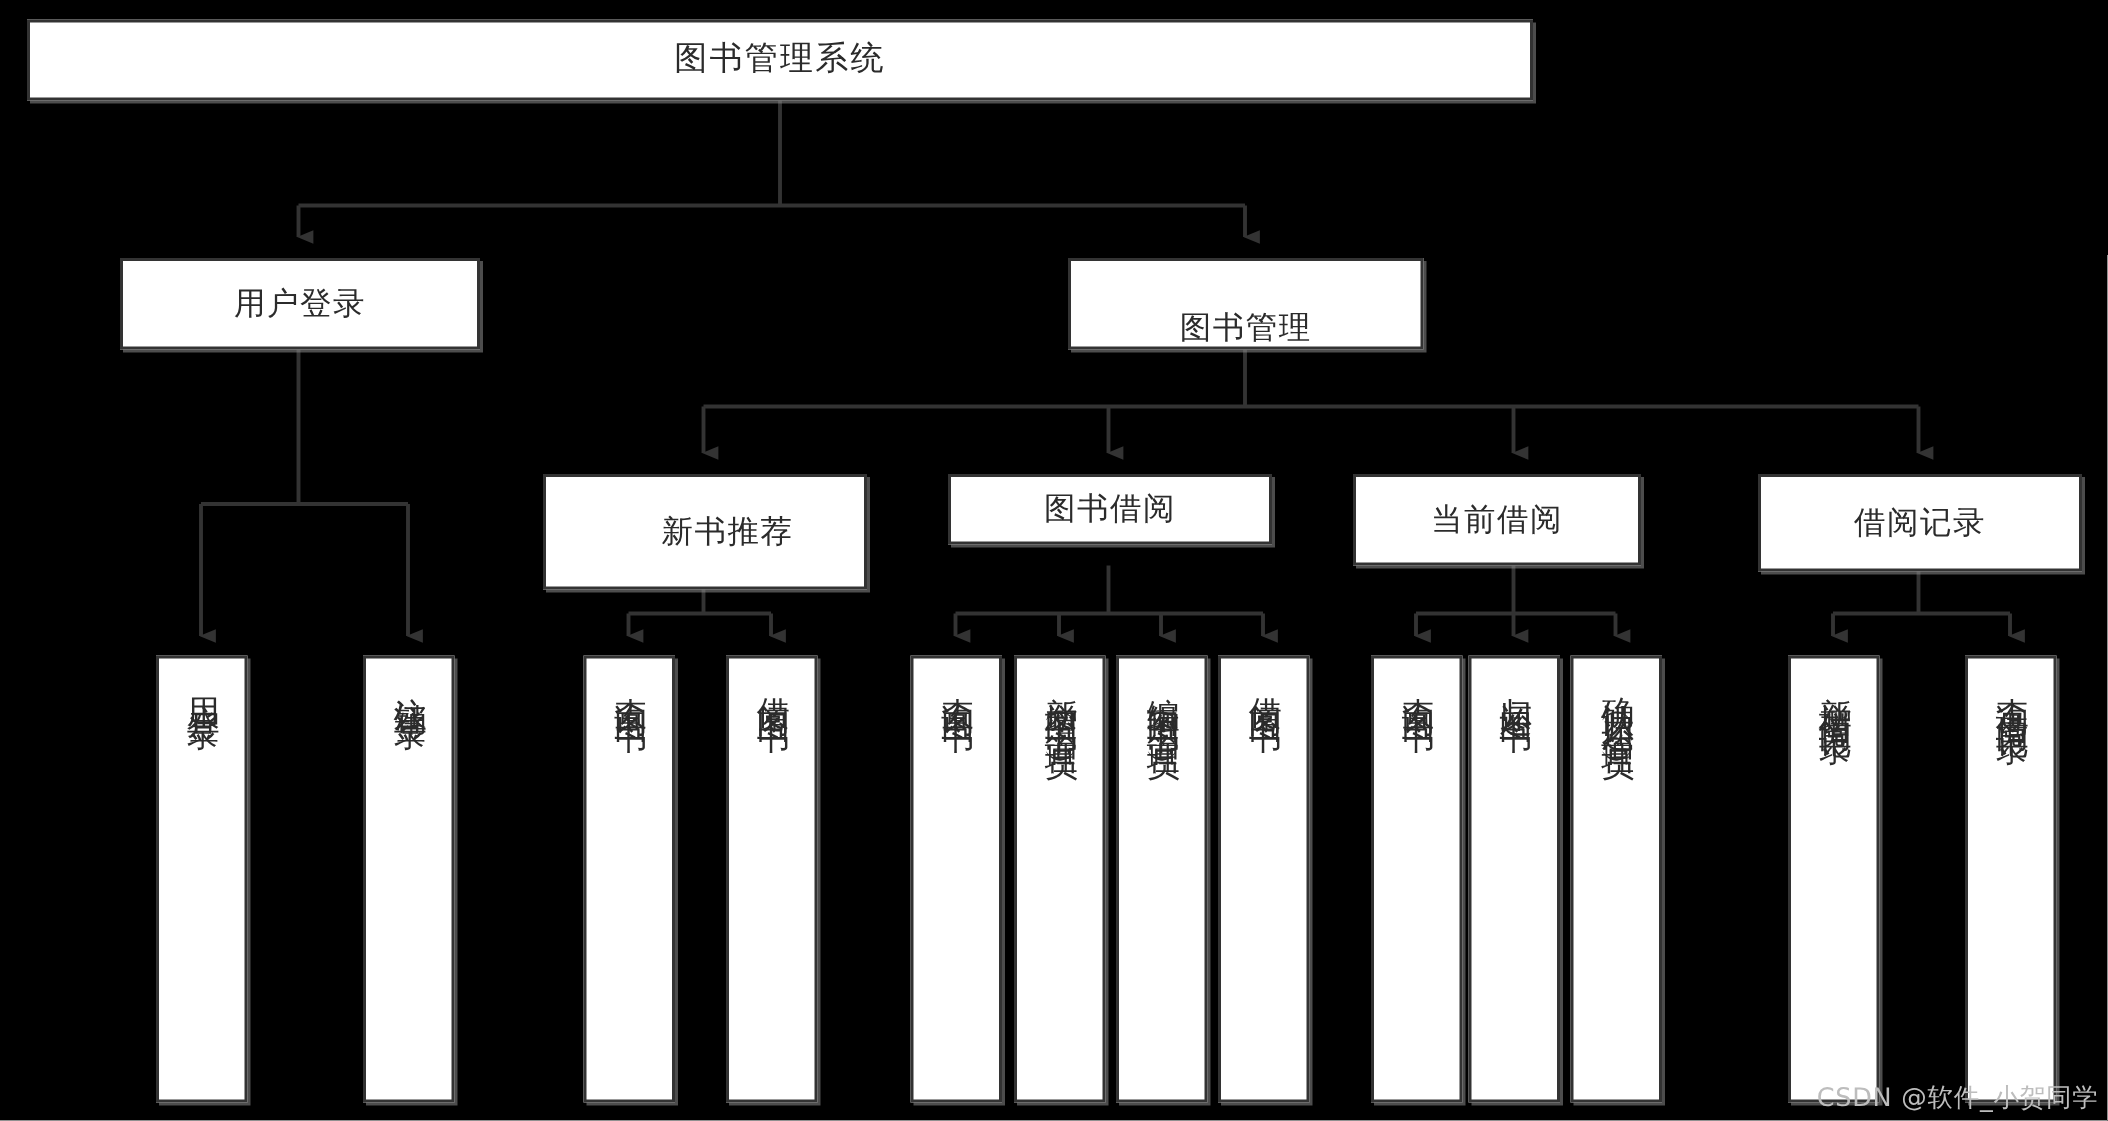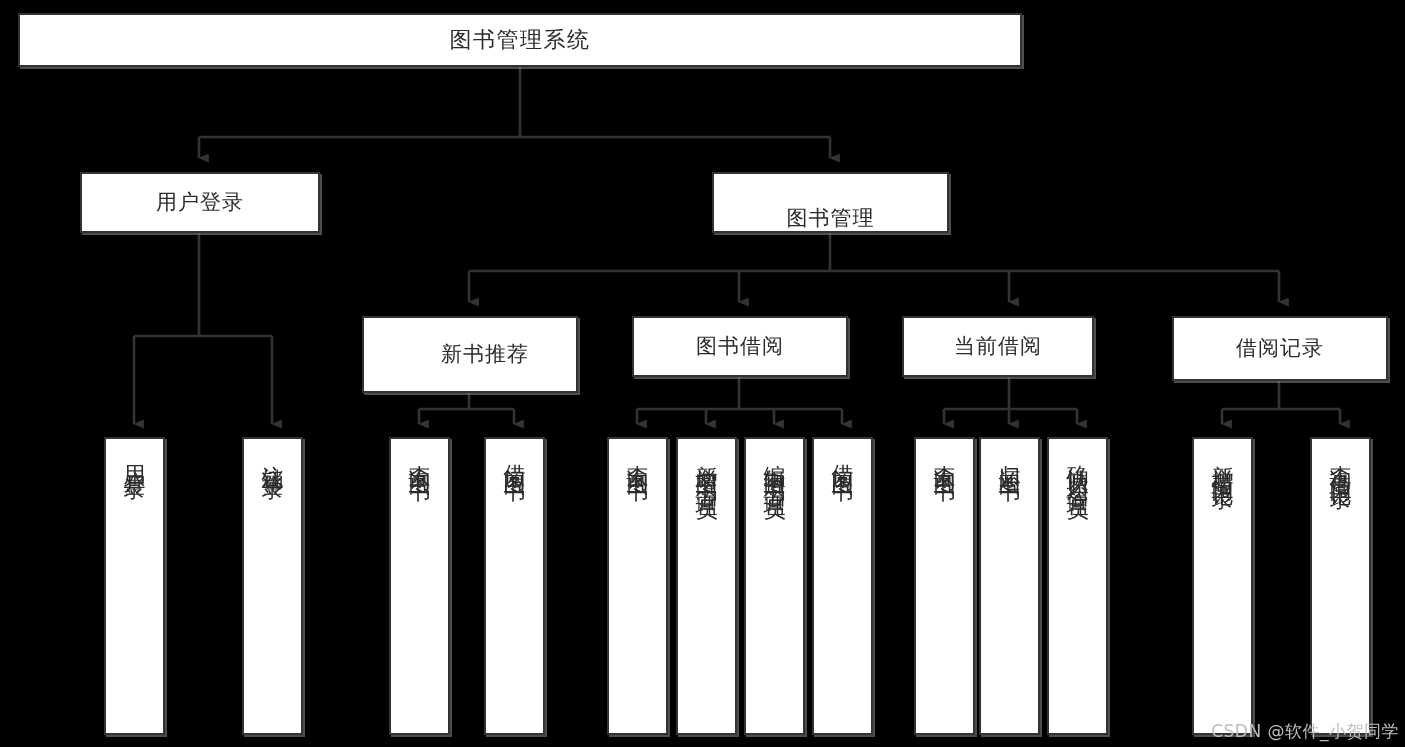--- a/index.html
+++ b/index.html
@@ -146,21 +146,21 @@
   </div>
 
   <div class="node horiz" style="left:712px; top:172px; width:237px; height:61px;align-items:flex-end;">
     <span class="node-label">图书管理</span>
   </div>
 
   <div class="node horiz" style="left:362px; top:316px; width:216px; height:77px;padding-left:30px;">
     <span class="node-label">新书推荐</span>
   </div>
 
-  <div class="node horiz" style="left:632px; top:316px; width:216px; height:61px;">
+  <div class="node horiz" style="left:632px; top:316px; width:216px; height:47px;">
     <span class="node-label">图书借阅</span>
   </div>
 
   <div class="node horiz" style="left:902px; top:316px; width:192px; height:61px;">
     <span class="node-label">当前借阅</span>
   </div>
 
   <div class="node horiz" style="left:1172px; top:316px; width:216px; height:65px;">
     <span class="node-label">借阅记录</span>
   </div>

